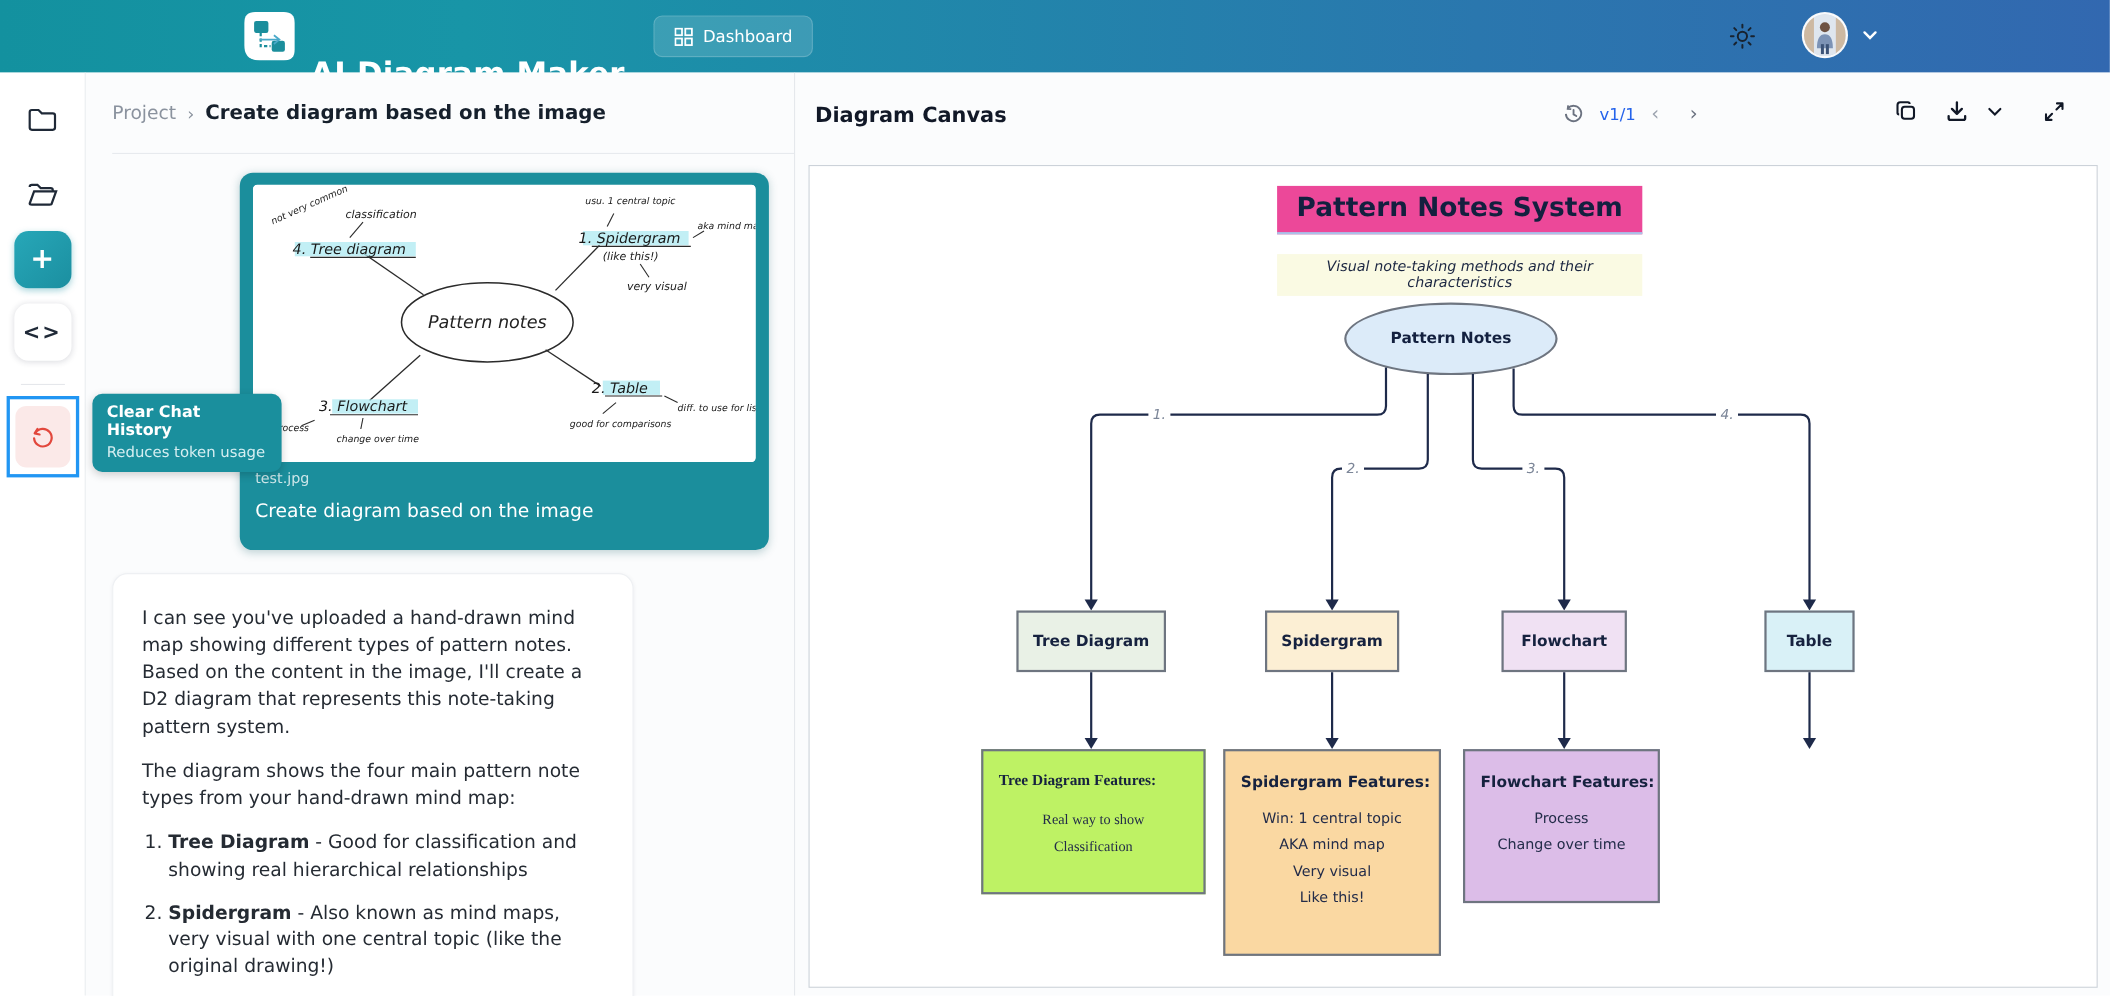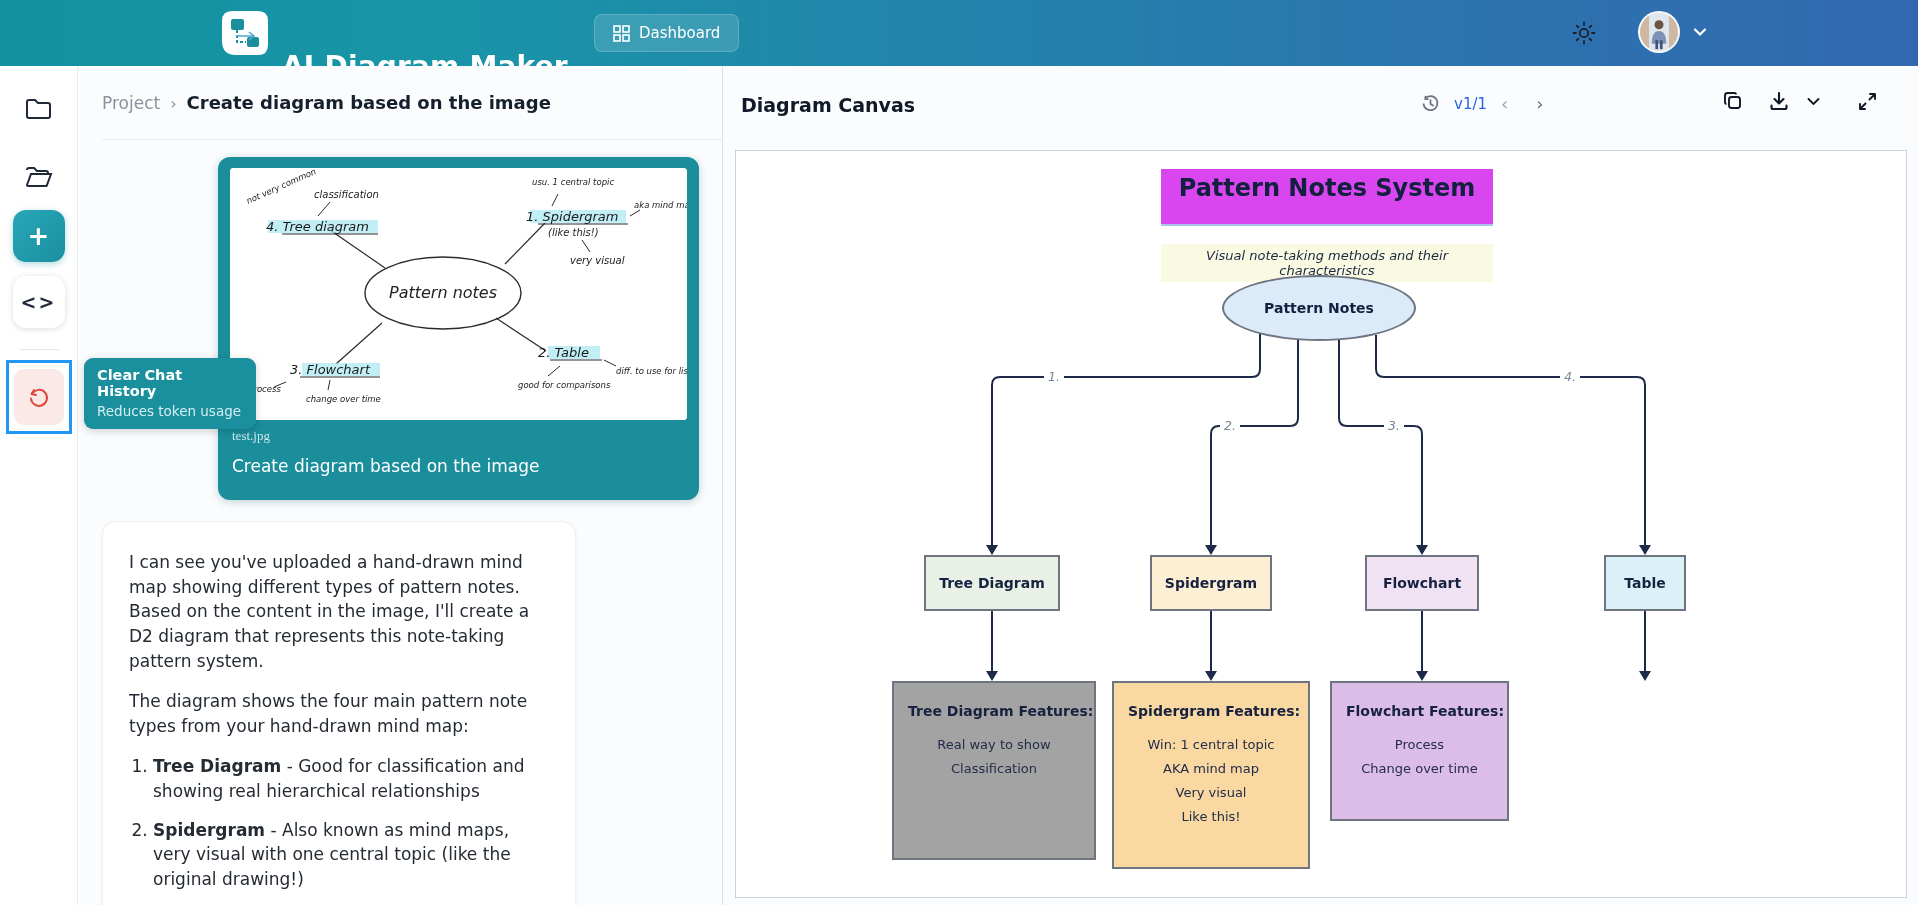--- a/index.html
+++ b/index.html
@@ -39,21 +39,21 @@
   
   .chat-panel { position:absolute; left:78px; top:66px; width:645px; height:839px; background:#fbfcfd; border-right:1px solid #dfe3e8; }
   .breadcrumb { position:absolute; left:24px; top:26px; display:flex; align-items:flex-end; gap:10px; }
   .bc-project { color:#8a929e; font-size:17px; }
   .bc-sep { color:#8a929e; font-size:16px; }
   .bc-page { color:#16202c; font-size:18px; font-weight:600; }
   .chat-divider { position:absolute; left:24px; right:0; top:73px; height:1px; background:#e7eaee; }
 
   .user-card { position:absolute; left:140px; top:91px; width:481px; height:343px; background:#1b8e9c; border-radius:12px; padding:11px 12px 0; box-shadow:0 2px 8px rgba(20,90,100,.25); }
   .sketch-wrap { width:457px; height:252px; background:#ffffff; border-radius:4px; overflow:hidden; }
-  .file-name { margin:8px 2px 0; color:rgba(255,255,255,.78); font-size:13px;font-family:Liberation Serif, serif; }
+  .file-name { margin:8px 2px 0; color:rgba(255,255,255,.78); font-size:13px; }
   .user-text { margin:12px 2px 0; color:#ffffff; font-size:17px; }
 
   .ai-card { position:absolute; left:24px; top:455px; width:474px; height:520px; background:#ffffff; border:1px solid #eef0f3;
     border-radius:14px; padding:28px 26px; box-shadow:0 1px 4px rgba(30,40,60,.06); color:#252b33; font-size:17px; line-height:1.45; }
   .ai-card p { margin-bottom:16px; }
   .ai-card ol { padding-left:24px; margin-top:2px; }
   .ai-card li { margin-bottom:14px; }
   .ai-card strong { font-weight:bold; }
 
   
@@ -62,34 +62,34 @@
   .version-group { position:absolute; left:698px; top:28px; display:flex; align-items:center; gap:14px; }
   .version-label { color:#2563eb; font-size:15px; }
   .vchev { font-size:18px; cursor:pointer; line-height:1; }
   .actions-group { position:absolute; right:40px; top:24px; display:flex; align-items:center; gap:24px; }
   .icon-btn { cursor:pointer; display:flex; align-items:center; justify-content:center; }
 
   .canvas { position:absolute; left:12px; top:84px; width:1172px; height:748px; background:#ffffff; border:1px solid #ccd2d9; overflow:hidden; }
 
   
   .dg-titleblock { position:absolute; left:425px; top:18px; width:332px; text-align:center; }
-  .dg-title { background:#d946ef; padding:5px 8px 22px; font-size:24px; font-weight:bold; color:#13203f; border-bottom:2px solid #a9c3e9; }
+  .dg-title { background:#ec4899; padding:5px 8px 9px; font-size:24px; font-weight:bold; color:#13203f; border-bottom:2px solid #a9c3e9; }
   .dg-subtitle { margin-top:18px; background:#fafae3; padding:4px 6px; font-size:13px; font-style:italic; color:#1c2742; }
   .dg-ellipse { position:absolute; left:486px; top:124px; width:194px; height:66px; border-radius:50%;
     background:#dcebf9; border:2px solid #6e7580; display:flex; align-items:center; justify-content:center;
     font-size:14px; font-weight:bold; color:#13203f; }
   .edge-label { position:absolute; background:#ffffff; padding:0 4px; font-size:12.5px; font-style:italic; color:#7c8698; z-index:5; }
   .node-box { position:absolute; height:56px; border:2px solid #6e7580; background:#fff; display:flex; align-items:center; justify-content:center;
     font-size:14px; font-weight:bold; color:#16223f; z-index:4; }
   .nb-tree { left:188px; top:404px; width:136px; background:#e9f1e6; }
   .nb-spider { left:414px; top:404px; width:122px; background:#fcefd4; }
   .nb-flow { left:629px; top:404px; width:114px; background:#f0e1f3; }
   .nb-table { left:868px; top:404px; width:82px; background:#d9f1f7; }
   .feature-box { position:absolute; top:530px; border:2px solid #6e7580; color:#232c49; font-size:13px; z-index:4; }
-  .fb-tree { left:156px; width:204px; height:179px; background:#a3a3a3; }
+  .fb-tree { left:156px; width:204px; height:132px; background:#bef264;font-family:Liberation Serif, serif; }
   .fb-spider { left:376px; width:198px; height:188px; background:#fad8a2; }
   .fb-flow { left:594px; width:179px; height:140px; background:#dcbde8; }
   .fb-table { left:793px; width:210px; height:128px; background:#aee7f0; }
   .fb-title { font-size:14px; font-weight:bold; color:#16223f; margin:20px 0 0 14px; }
   .fb-items { display:table; margin:18px auto 0; text-align:center; }
   .fb-items div { margin-bottom:9px; }
   .edges-svg { position:absolute; left:0; top:0; width:1172px; height:748px; z-index:3; }
 </style>
 </head>
 <body>

